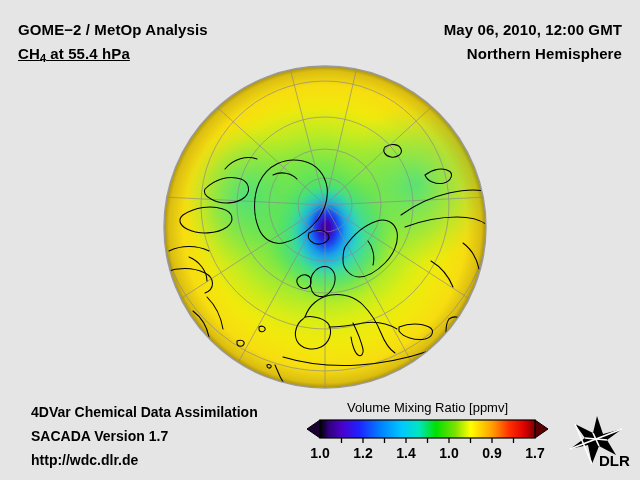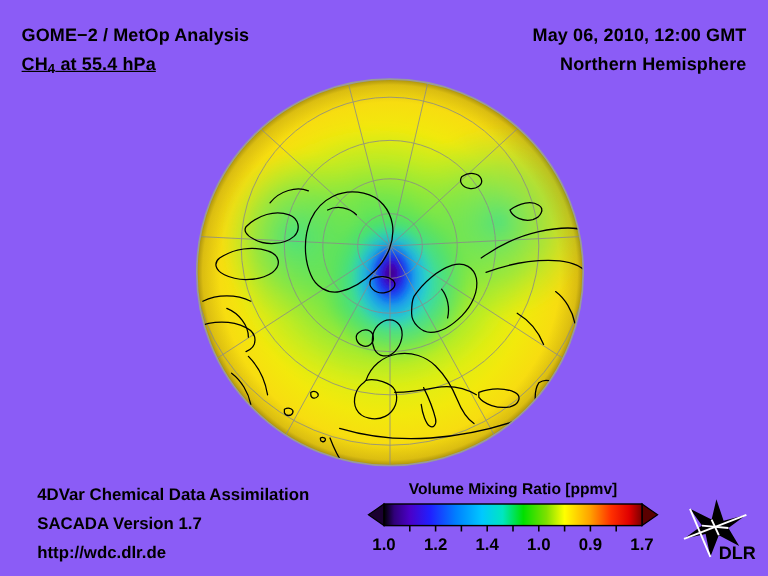--- a/index.html
+++ b/index.html
@@ -4,21 +4,21 @@
 <style>
   html, body {
     margin: 0;
     padding: 0;
     background: #ffffff;
   }
   #app {
     position: relative;
     width: 640px;
     height: 480px;
-    background: #8b5cf6;
+    background: #e5e5e5;
     overflow: hidden;
     font-family: "Liberation Sans", sans-serif;
     color: #000000;
   }
 
   
   .hdr {
     position: absolute;
     font-size: 15px;
     font-weight: bold;
@@ -60,21 +60,21 @@
     top: 400px;
     width: 245px;
     height: 72px;
   }
   #cbar-title {
     position: absolute;
     left: 0; top: 0;
     width: 245px;
     text-align: center;
     font-size: 13px;
-    font-weight: bold;
+    font-weight: normal;
     white-space: nowrap;
   }
   #cbar-svg {
     position: absolute;
     left: 0;
     top: 18px;
     width: 245px;
     height: 30px;
     display: block;
   }

